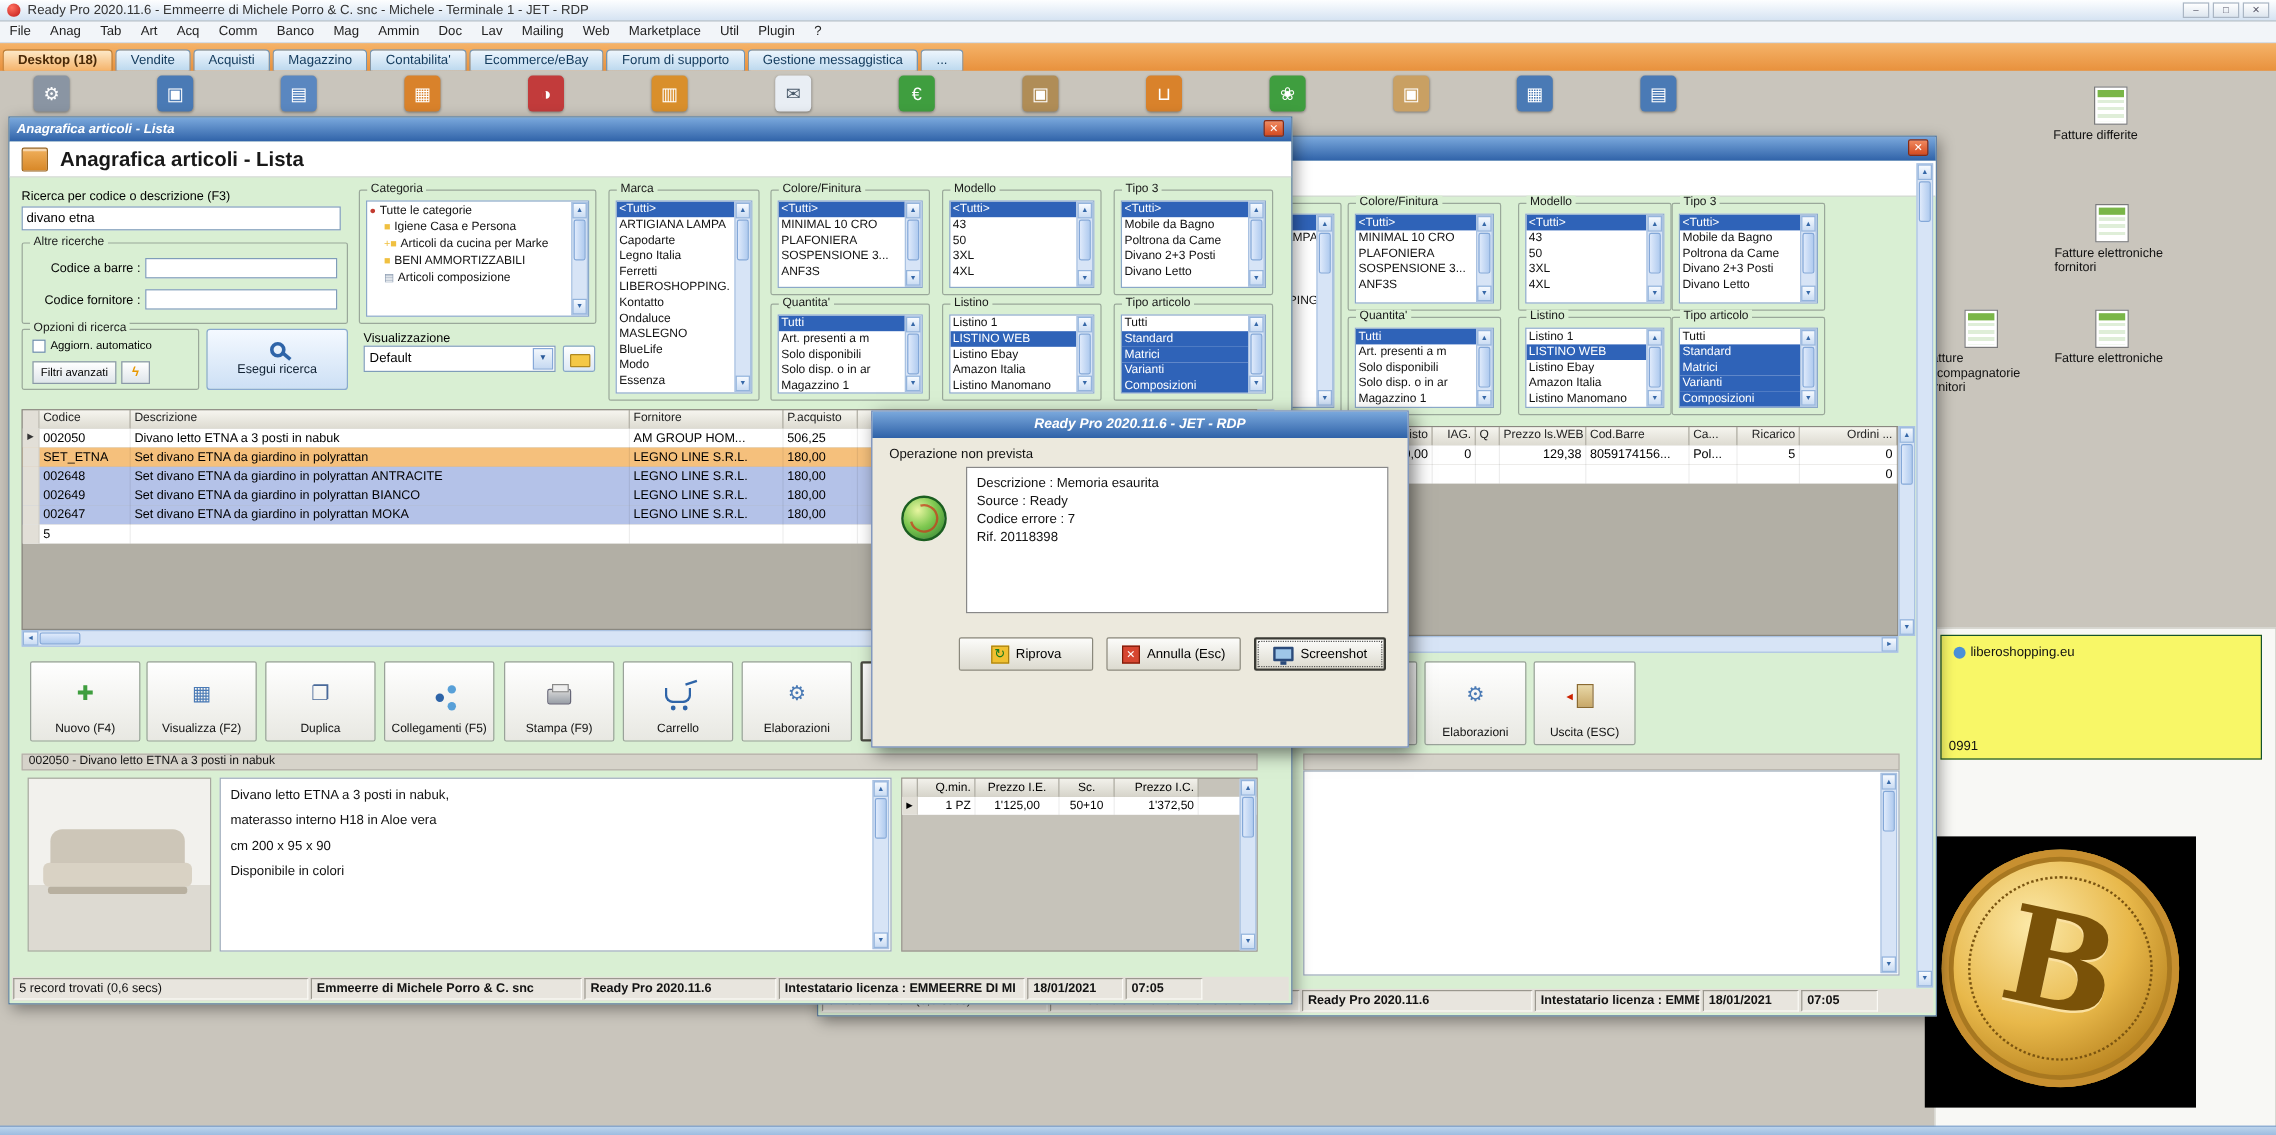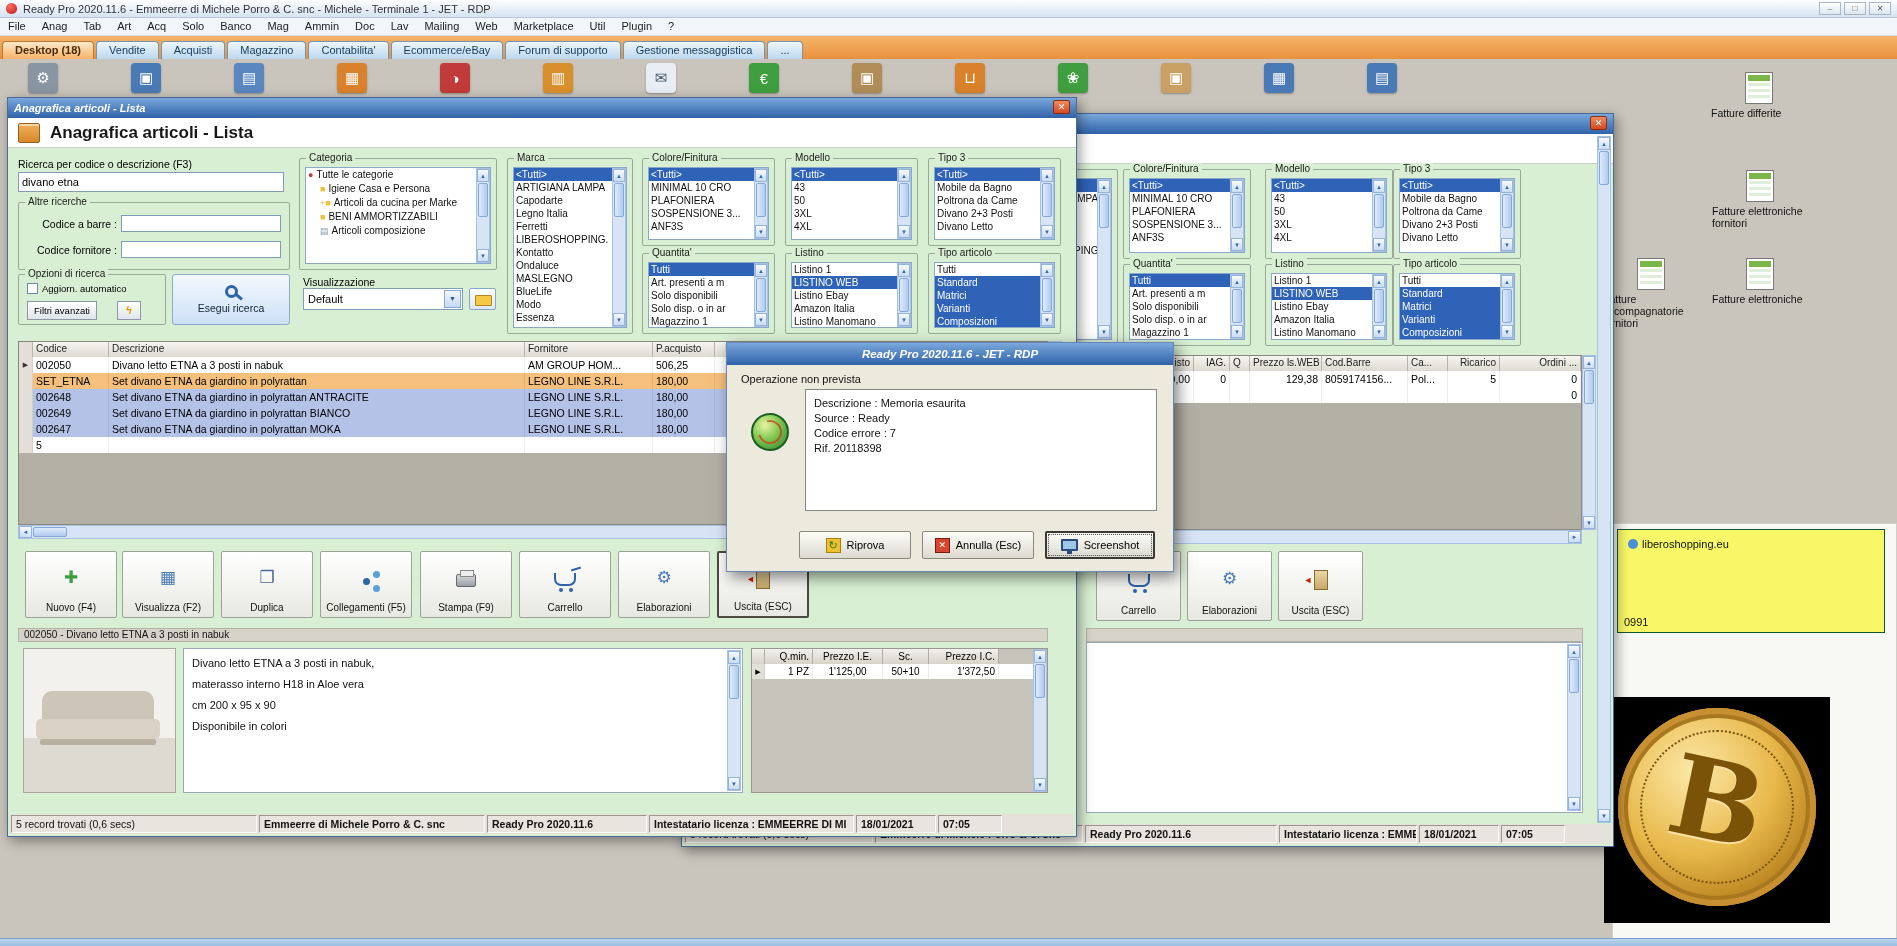--- a/index.html
+++ b/index.html
@@ -75,21 +75,21 @@
   .search-lbl{position:absolute;left:10px;top:10px;font-size:10.5px}
   .search-input{position:absolute;left:10px;top:24px;width:266px;height:20px;border:1px solid #7f9db9;font:11px "Liberation Sans",sans-serif;padding:0 3px}
   .g-altre{left:10px;top:54px;width:272px;height:68px}
   .frow{position:absolute;left:6px;right:8px;display:flex;align-items:center}
   .fr1{top:12px}.fr2{top:38px}
   .flbl{width:96px;text-align:right;font-size:10.5px;padding-right:4px}
   .fin{flex:1;height:17px;border:1px solid #7f9db9;background:#fff;font:11px "Liberation Sans",sans-serif}
   .g-opz{left:10px;top:126px;width:148px;height:51px}
   .chkrow{position:absolute;left:8px;top:8px;display:flex;gap:4px;align-items:center;font-size:9.5px}
   .chk{width:11px;height:11px;background:#fff;border:1px solid #6a8ba8}
-  .btnrow{position:absolute;left:8px;top:26px;display:flex;gap:20px}
+  .btnrow{position:absolute;left:8px;top:26px;display:flex;gap:4px}
   .smallbtn{height:19px;font-size:9.5px;border:1px solid #8a98a8;background:linear-gradient(#fff,#dfe5ea);padding:0 6px;font-family:"Liberation Sans",sans-serif}
   .boltbtn{width:24px;height:19px;border:1px solid #8a98a8;background:linear-gradient(#fff,#dfe5ea);color:#e89800;font-weight:bold;font-size:11px;line-height:17px;text-align:center}
   .esegui{position:absolute;left:164px;top:126px;width:118px;height:51px;background:linear-gradient(#f4f9ff,#cde0f5);border:1px solid #8aaacf;border-radius:3px;display:flex;flex-direction:column;align-items:center;justify-content:center;gap:4px;font-size:10.5px;color:#123;font-family:"Liberation Sans",sans-serif}
   .mag{width:13px;height:13px;border:3px solid #2e64a8;border-radius:50%;position:relative}
   .mag:after{content:"";position:absolute;width:9px;height:3px;background:#2e64a8;right:-8px;bottom:-3px;transform:rotate(40deg)}
   .g-cat{left:291px;top:10px;width:198px;height:112px}
   .vis-lbl{position:absolute;left:295px;top:128px;font-size:10.5px}
   .combo{position:absolute;left:295px;top:140px;width:160px;height:22px;background:#fff;border:1px solid #7f9db9;font-size:11px;line-height:20px;padding:0 4px}
   .cbtn{position:absolute;right:1px;top:1px;bottom:1px;width:17px;background:linear-gradient(#f2f7fc,#c6d9f1);border:1px solid #86a8d8;font-size:7px;color:#2a5a9a;display:flex;align-items:center;justify-content:center}
   .folderbtn{position:absolute;left:461px;top:140px;width:27px;height:22px;background:linear-gradient(#fff,#dce8f5);border:1px solid #88a8c8;border-radius:2px}
@@ -194,21 +194,21 @@
   .table2 .tcell:nth-child(8){flex:1;text-align:right}
   .vs2{left:900px;top:191px;height:175px}
   .hs2{left:8px;top:366px;width:892px}
   .w2b{top:387px;width:85px;height:70px}
   .w2b1{left:414px}.w2b2{left:505px}.w2b3{left:596px}
   .dethead2{position:absolute;left:404px;top:464px;width:497px;height:14px;background:#d6d3ca;border:1px solid #b4b1a8}
   .descbox2{position:absolute;left:404px;top:478px;width:497px;height:171px;background:#fff;border:1px solid #9aa8b8}
   .mainvs2{right:2px;top:22px;bottom:23px}
 
   
-  .modal{position:absolute;left:726px;top:342px;width:448px;height:230px;background:#ece9dd;border:1px solid #6a86b8;box-shadow:4px 5px 14px rgba(0,0,0,.5);z-index:30}
+  .modal{position:absolute;left:726px;top:342px;width:448px;height:281px;background:#ece9dd;border:1px solid #6a86b8;box-shadow:4px 5px 14px rgba(0,0,0,.5);z-index:30}
   .mtitle{position:absolute;left:0;top:0;right:0;height:22px;background:linear-gradient(#7aa8dc,#2f62a8);color:#fff;font-size:11.5px;font-weight:bold;font-style:italic;line-height:22px;text-align:center}
   .mlabel{position:absolute;left:14px;top:30px;font-size:11px;color:#111}
   .globe{position:absolute;left:24px;top:70px;width:38px;height:38px;border-radius:50%;background:radial-gradient(circle at 35% 30%,#e8f5a0,#7ec850 45%,#2e7d32);border:2px solid #1b5e20}
   .globe:after{content:"";position:absolute;inset:5px;border:2px solid rgba(200,60,30,.75);border-left-color:transparent;border-radius:50%;transform:rotate(30deg)}
   .mbox{position:absolute;left:78px;top:46px;width:352px;height:122px;background:#fff;border:1px solid #888;padding:6px 8px}
   .mbox .li{font-size:11px;height:15px;line-height:15px;color:#111}
   .mbtn{position:absolute;top:188px;width:112px;height:28px;background:linear-gradient(#fcfcfa,#dcdacf);border:1px solid #8a887c;border-radius:2px;display:flex;align-items:center;gap:6px;justify-content:center;font-size:11px;font-family:"Liberation Sans",sans-serif}
   .mb1{left:72px}.mb2{left:195px}.mb3{left:318px;width:110px;border:2px solid #3a3a34;outline:1px dotted #555;outline-offset:-4px}
   .rico{width:15px;height:15px;background:#f0c030;border:1px solid #a88010;color:#1a7a1a;font-size:11px;line-height:13px;text-align:center}
   .aico{width:15px;height:15px;background:#d64530;border:1px solid #7a1a08;color:#fff;font-size:9px;line-height:13px;text-align:center}
@@ -228,21 +228,21 @@
       <span>□</span>
       <span>✕</span>
     </span>
   </div>
   <div class="menubar">
       <div class="li"><span class="txt">File</span></div>
       <div class="li"><span class="txt">Anag</span></div>
       <div class="li"><span class="txt">Tab</span></div>
       <div class="li"><span class="txt">Art</span></div>
       <div class="li"><span class="txt">Acq</span></div>
-      <div class="li"><span class="txt">Solo</span></div>
+      <div class="li"><span class="txt">Comm</span></div>
       <div class="li"><span class="txt">Banco</span></div>
       <div class="li"><span class="txt">Mag</span></div>
       <div class="li"><span class="txt">Ammin</span></div>
       <div class="li"><span class="txt">Doc</span></div>
       <div class="li"><span class="txt">Lav</span></div>
       <div class="li"><span class="txt">Mailing</span></div>
       <div class="li"><span class="txt">Web</span></div>
       <div class="li"><span class="txt">Marketplace</span></div>
       <div class="li"><span class="txt">Util</span></div>
       <div class="li"><span class="txt">Plugin</span></div>

